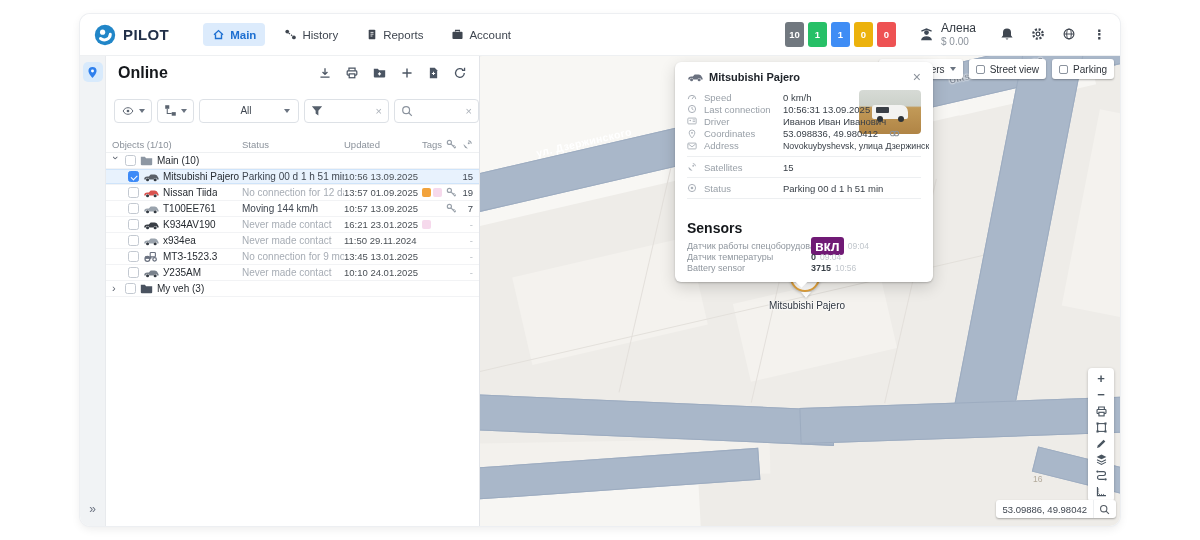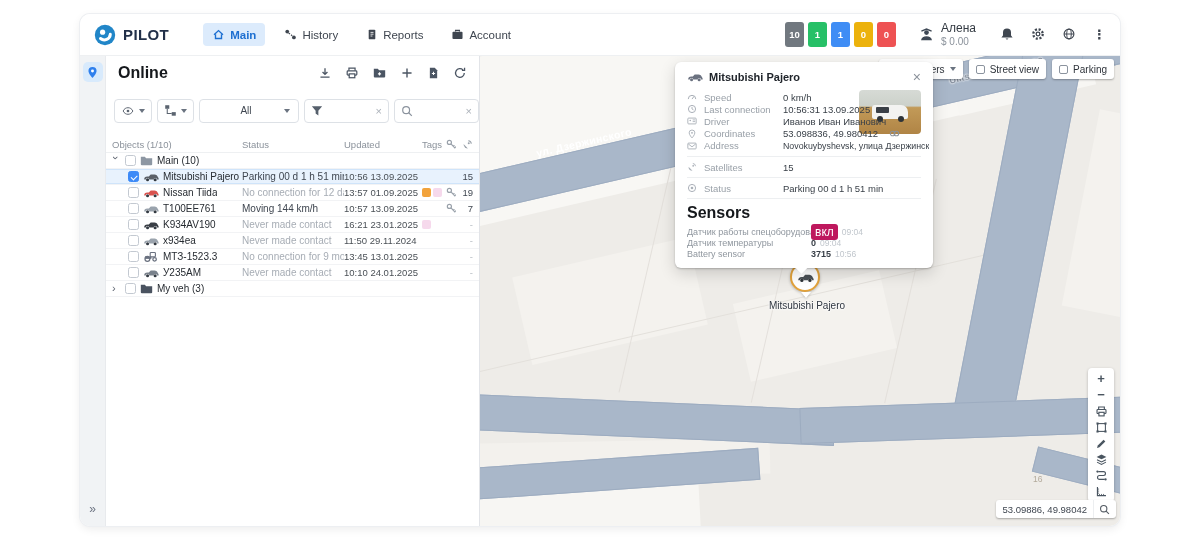--- a/index.html
+++ b/index.html
@@ -86,25 +86,25 @@
 .pic{width:11px;display:flex;color:#aab0b8;flex:none}
 .plb{color:#99a0a8;margin-left:6px}
 .pvl{position:absolute;left:96px;color:#383f47;white-space:nowrap;max-width:142px;overflow:hidden}
 .pvl.sm{font-size:8.8px;max-width:146px}
 .plink{position:absolute;left:202px;display:flex;color:#8b929b}
 .pop-div{border-top:1px solid #edeff1;margin:4px 0}
 .pop-thumb{position:absolute;right:12px;top:28px;width:62px;height:44px;border-radius:4px;overflow:hidden;background:linear-gradient(180deg,#d6dad5 0%,#ccd1ca 36%,#c29a58 40%,#b08445 100%);cursor:pointer}
 .car-body{position:absolute;left:13px;top:15px;width:36px;height:14px;background:#f3f3f1;border-radius:3px 7px 2px 2px}
 .car-body::after{content:"";position:absolute;left:4px;top:2px;width:13px;height:6px;background:#3a3f46;border-radius:1px}
 .car-body::before{content:"";position:absolute;left:5px;bottom:-3px;width:6px;height:6px;border-radius:50%;background:#2e3338;box-shadow:21px 0 0 #2e3338}
-.pop-sec{font-size:16px;font-weight:700;color:#15181c;margin:5px 0 4px}
+.pop-sec{font-size:14px;font-weight:700;color:#15181c;margin:21px 0 4px}
 .sen-row{position:relative;display:flex;align-items:center;height:11px}
 .slb{color:#8f969e;font-size:9px}
 .svl{position:absolute;left:124px;display:flex;align-items:center;gap:4px}
-.ok-badge{background:#be185d;color:#fff;font-size:12px;font-weight:400;border-radius:3px;padding:1px 4px;font-style:normal}
+.ok-badge{background:#701a75;color:#fff;font-size:14px;font-weight:700;border-radius:3px;padding:1px 4px;font-style:normal}
 .sval{color:#383f47;font-weight:700;font-size:9px}
 .stime{color:#c0c6cc;font-size:8.5px}
 
 .map-pills{position:absolute;z-index:30;top:3px;right:6px;display:flex;gap:6px}
 .pill{background:#fff;border-radius:3px;box-shadow:0 1px 2px rgba(0,0,0,.3);height:20px;display:flex;align-items:center;padding:0 7px;font-size:10px;color:#2f343b;gap:5px;cursor:pointer;white-space:nowrap}
 .pill .sq{width:9px;height:9px;border:1px solid #8b939e;border-radius:2px;background:#fff}
 .mapctl{position:absolute;z-index:30;right:6px;top:312px;width:26px;background:#fff;border-radius:4px;box-shadow:0 1px 3px rgba(0,0,0,.25);display:flex;flex-direction:column;align-items:center;padding:3px 0}
 .mapctl>span{height:16px;display:flex;align-items:center;justify-content:center;color:#4a5560;cursor:pointer;width:100%}
 .zch{font-size:13px;font-weight:700;line-height:12px}
 .coords{position:absolute;z-index:30;right:4px;top:444px;height:18px;background:#fff;border-radius:3px;box-shadow:0 1px 2px rgba(0,0,0,.3);display:flex;align-items:center;gap:6px;padding:0 6px;font-size:9.5px;color:#3f4650}

